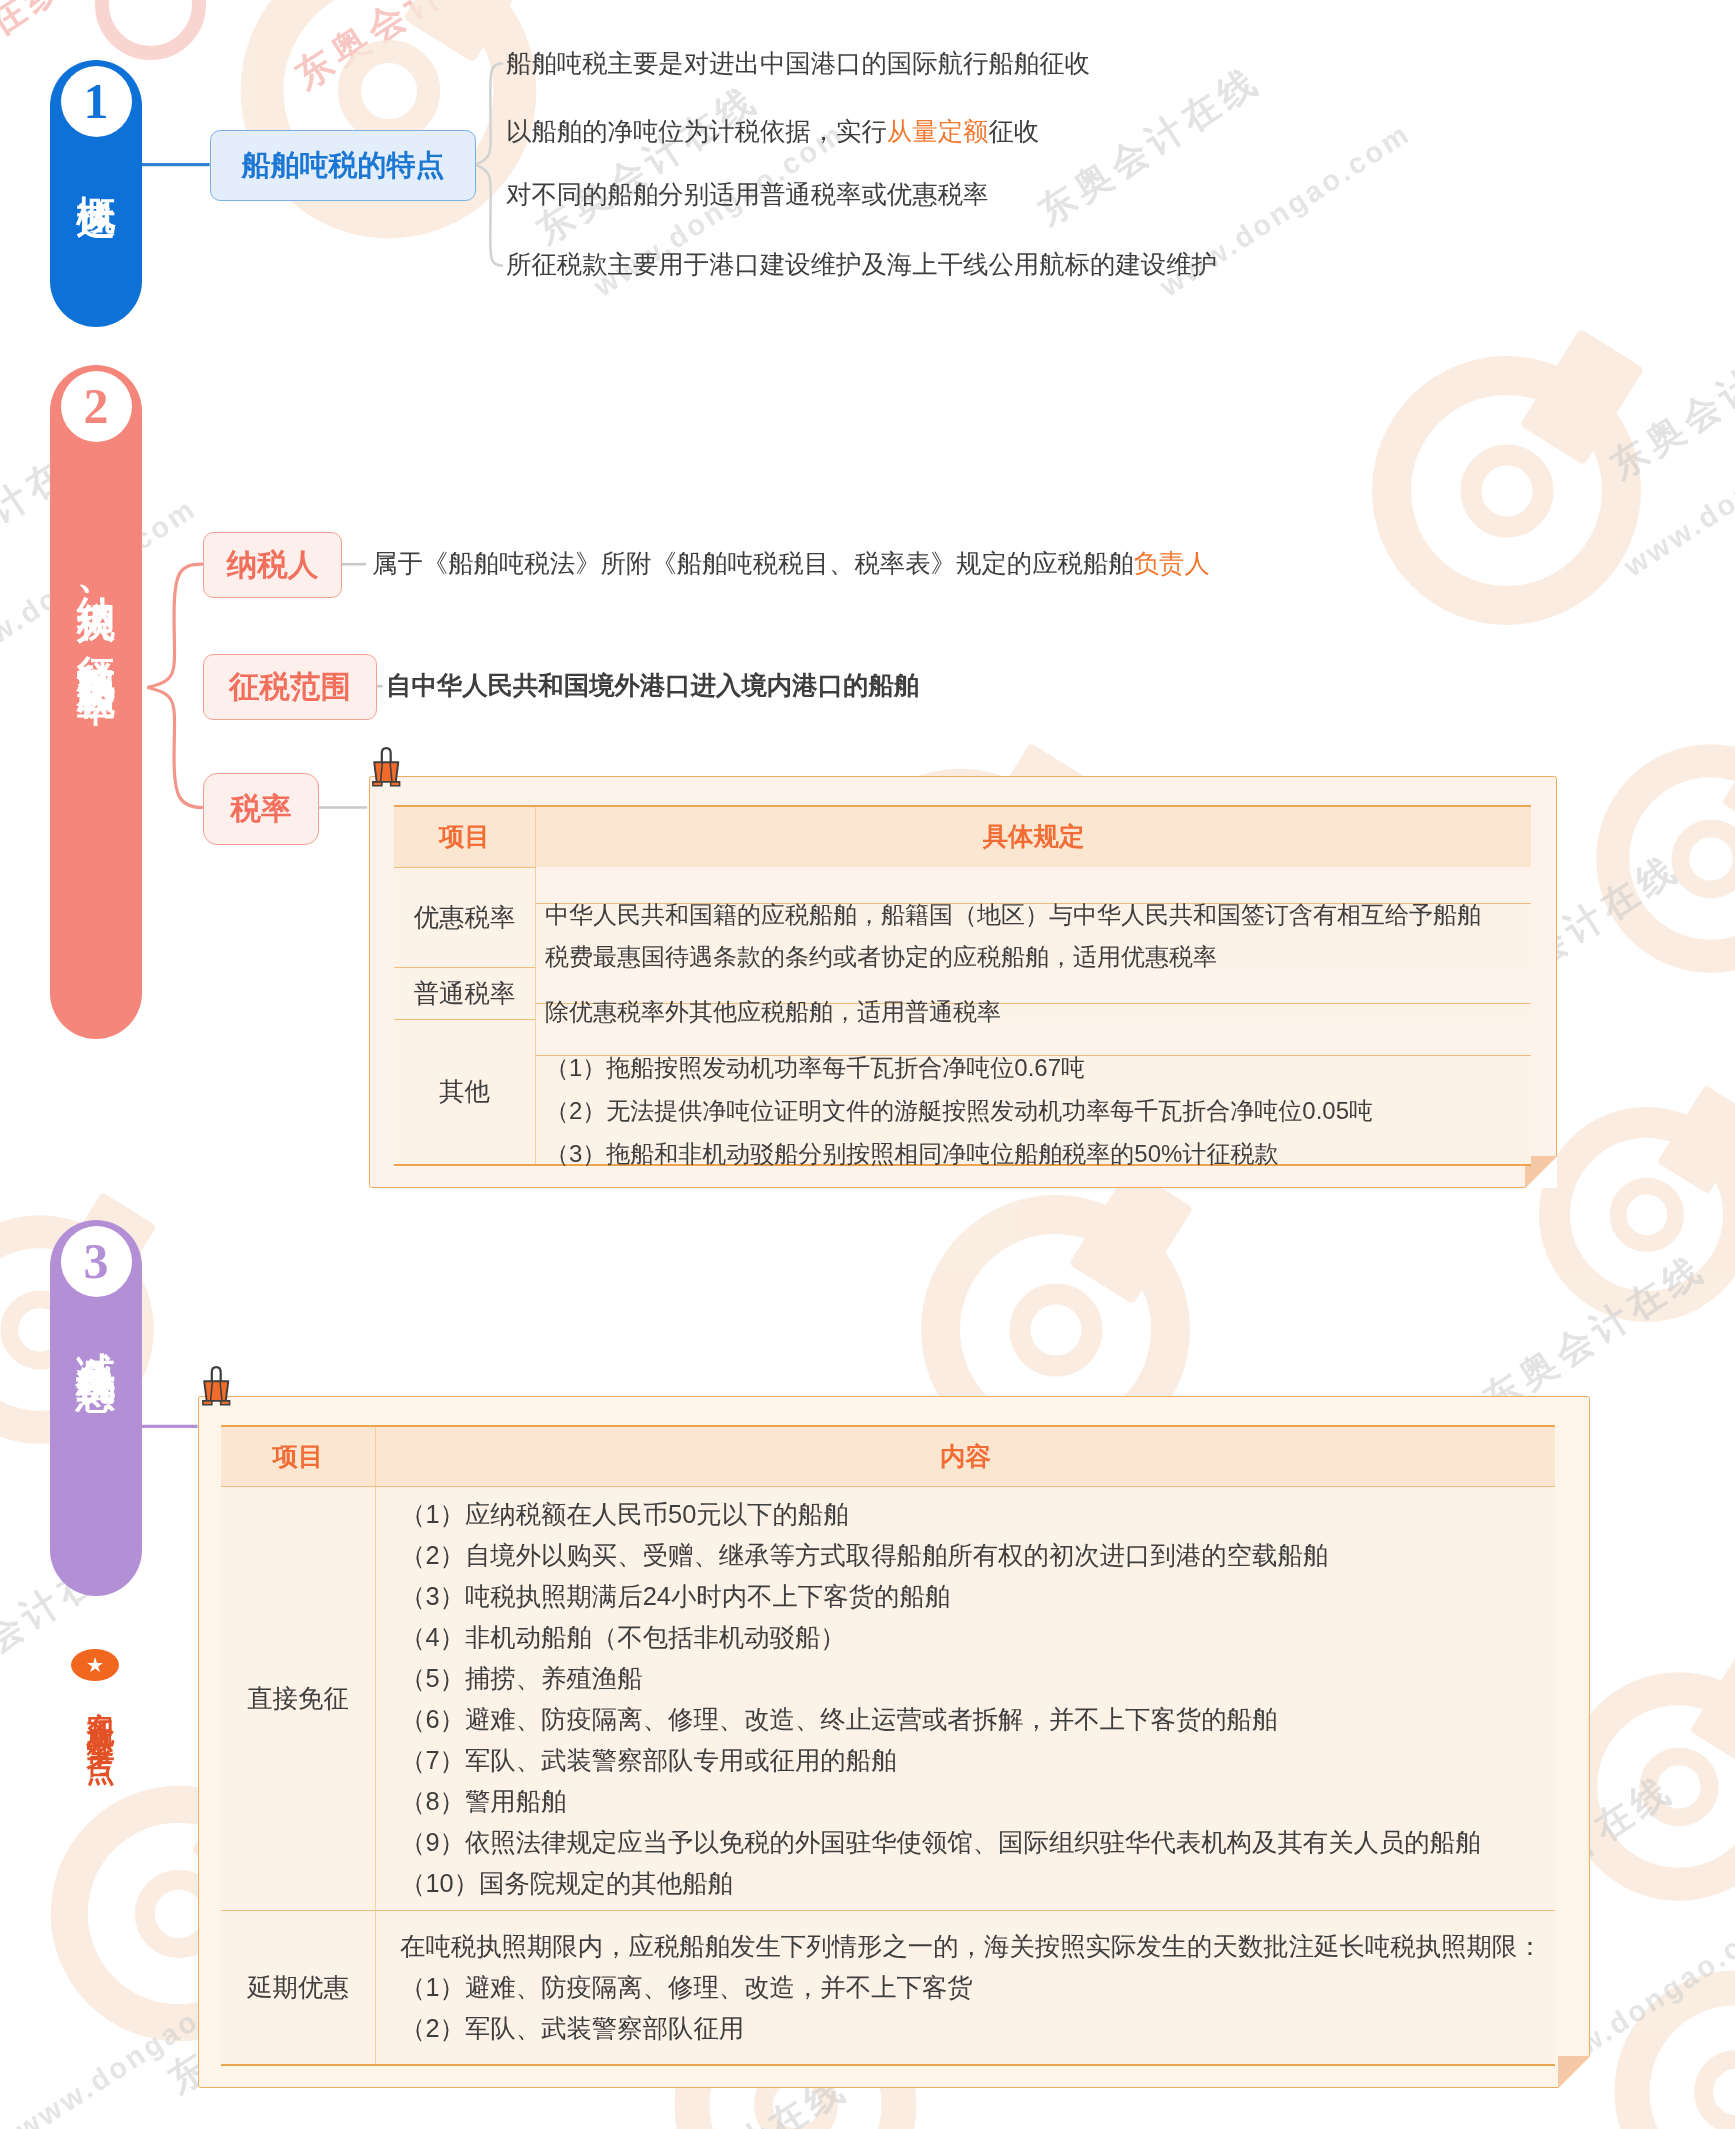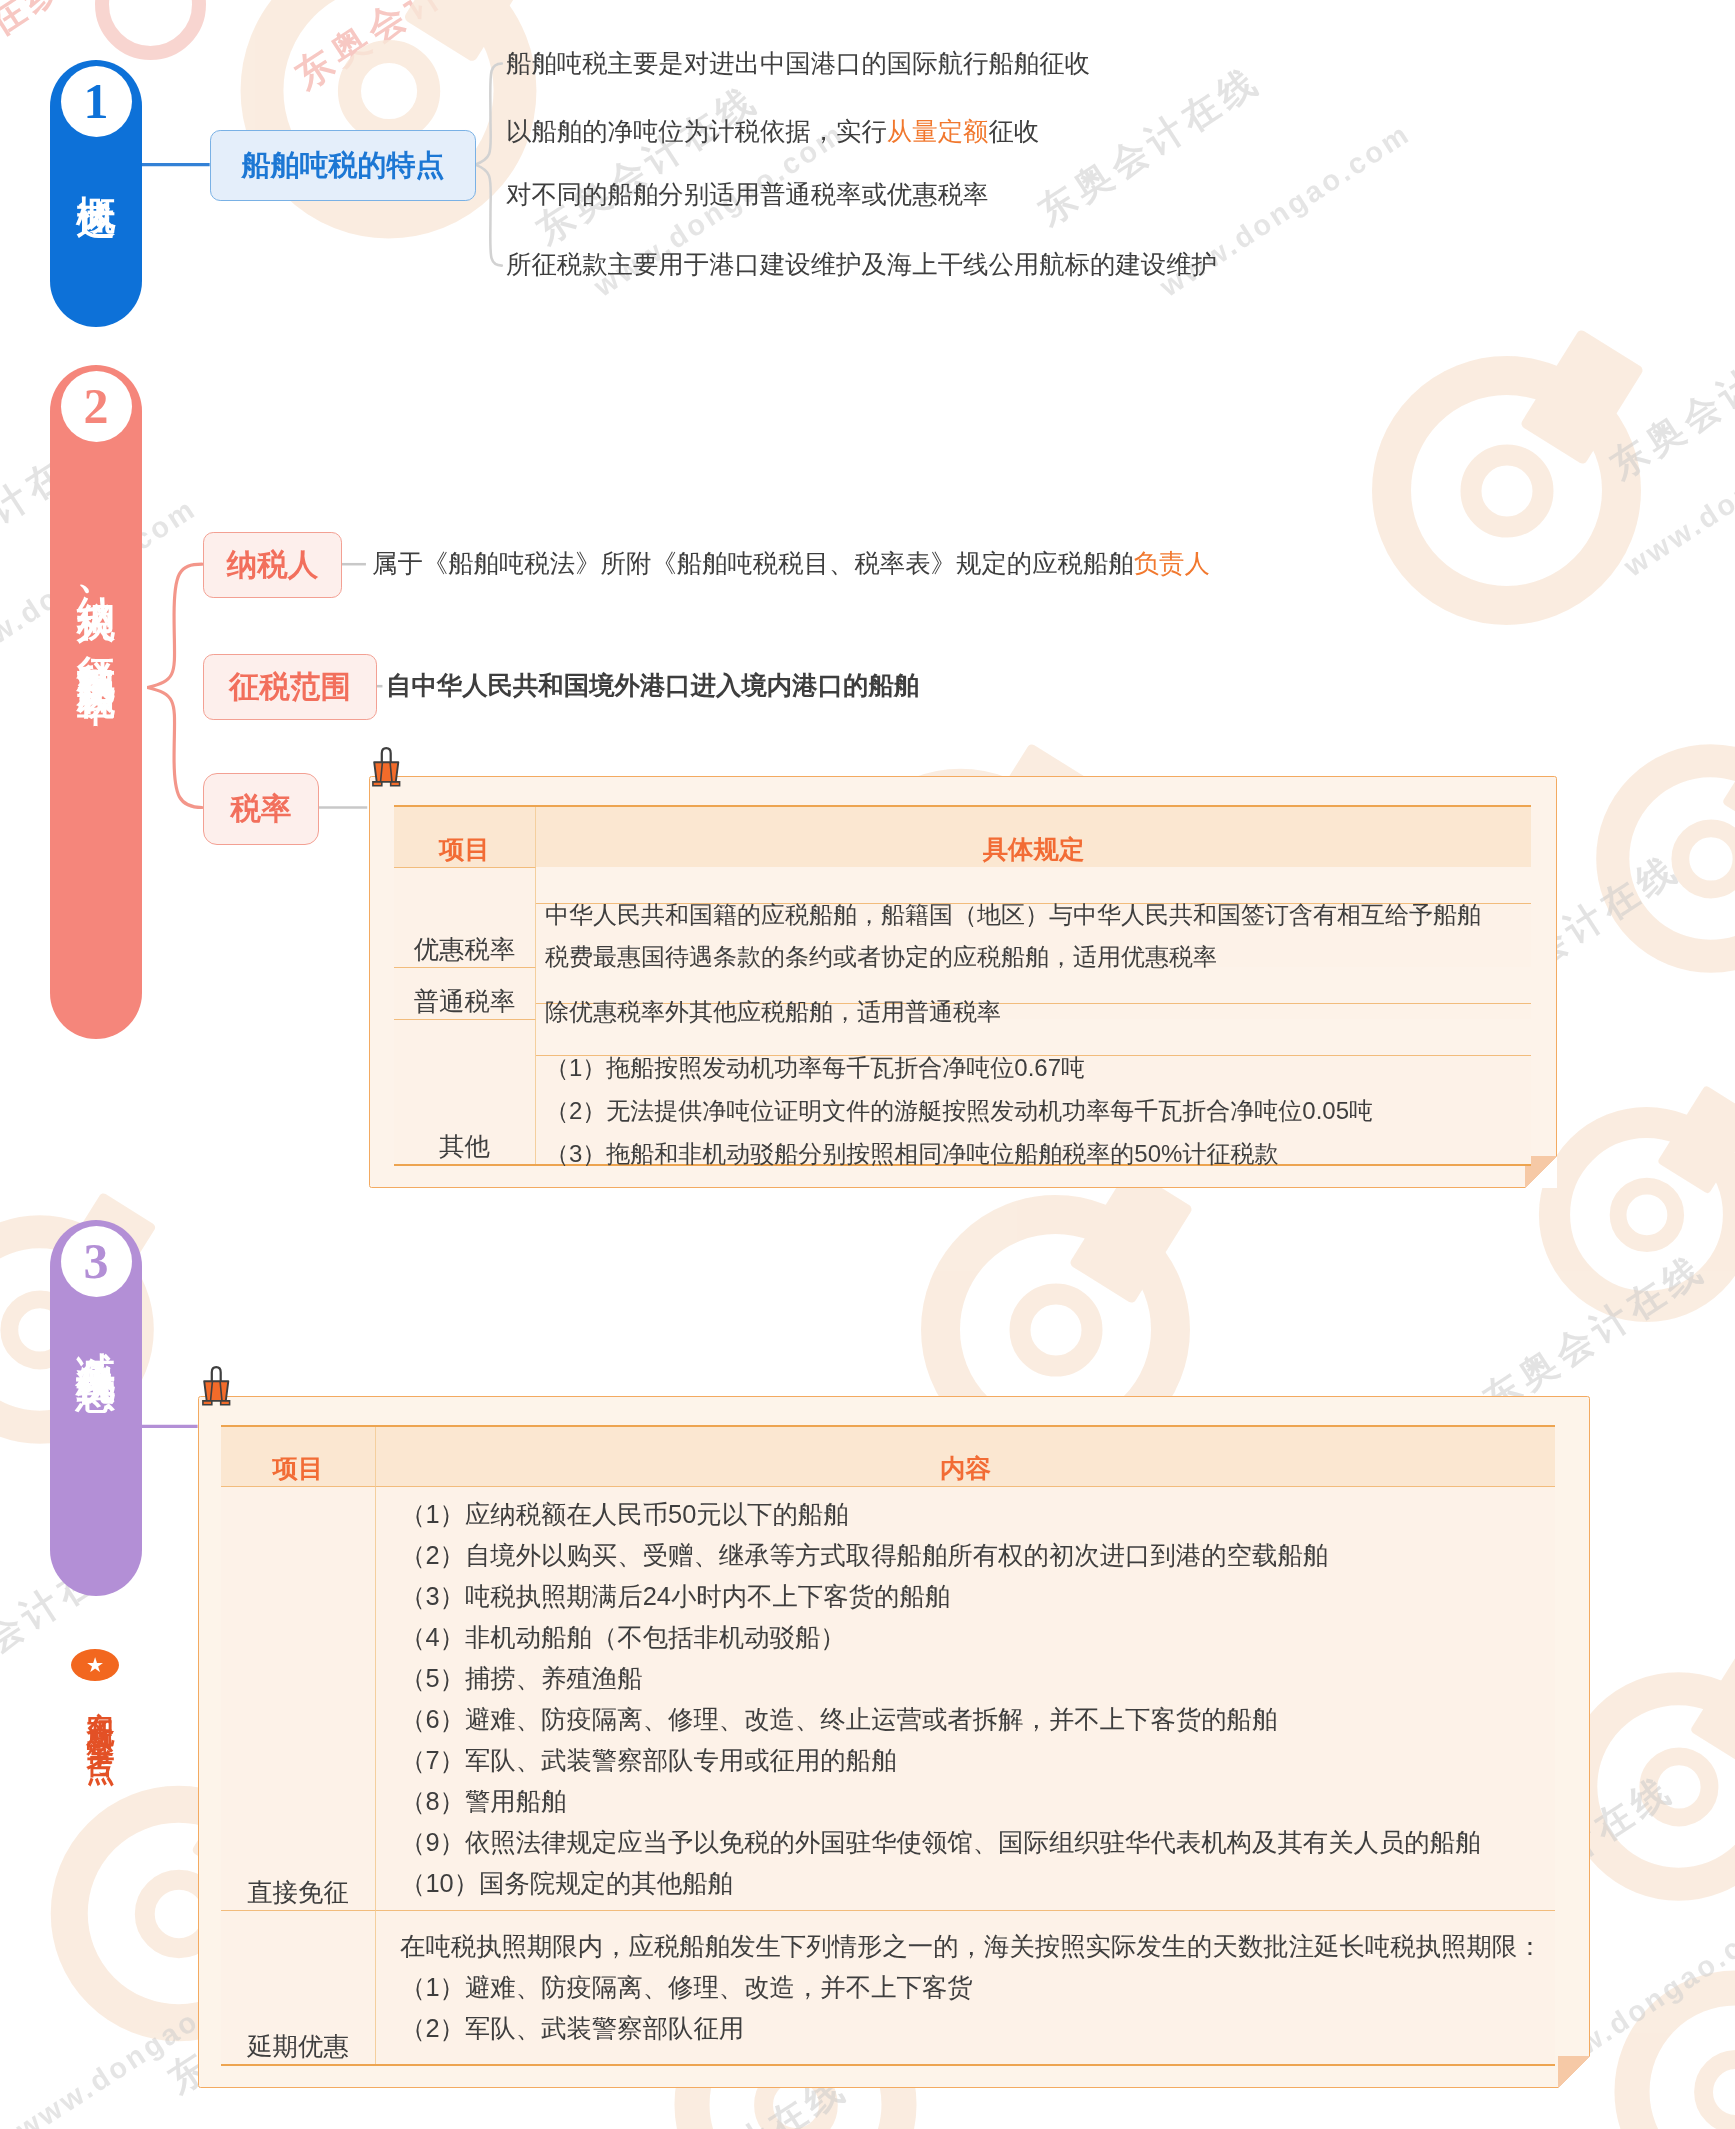--- a/index.html
+++ b/index.html
@@ -37,21 +37,21 @@
   .node-coral{background:#fdefec;border:1.9px solid #f3a093;color:#f26f5c;font-size:30.5px;}
 
   .line-text{position:absolute;white-space:nowrap;font-size:25.4px;color:#3e3e3e;transform:translateY(-50%);}
   .hl{color:#f1782e;}
 
   
   .paper{position:absolute;background:#fdf3ea;border:1.9px solid #f3aa61;border-radius:2.5px;}
   .fold{position:absolute;right:-0.6px;bottom:-0.6px;width:32px;height:32px;
       background:linear-gradient(135deg,#f6c9a6 50%,#ffffff 51%);}
   .itable{position:absolute;display:grid;border-top:2.5px solid #eda450;border-bottom:2.5px solid #eda450;}
-  .cell{display:flex;align-items:flex-end;justify-content:center;font-size:25.4px;color:#3e3e3e;
+  .cell{display:flex;align-items:center;justify-content:center;font-size:25.4px;color:#3e3e3e;
       border-top:1.3px solid #f2bc7c;background:#fdf2e8;}
   .cell.hdr{background:#fbe7d1;color:#f26c35;font-weight:bold;border-top:none;}
   .cell.lbl{border-right:1.3px solid #f4cf9e;}
   .cell.body-lines{flex-direction:column;align-items:flex-start;justify-content:center;}
   .cell .ln{white-space:nowrap;}
   .t1 .body-lines{padding-left:9px;font-size:24px;margin-top:36px;}
   .t1 .ln{line-height:42px;}
   .t3 .body-lines{padding-left:24px;}
   .t3 .ln{line-height:41px;}
 

